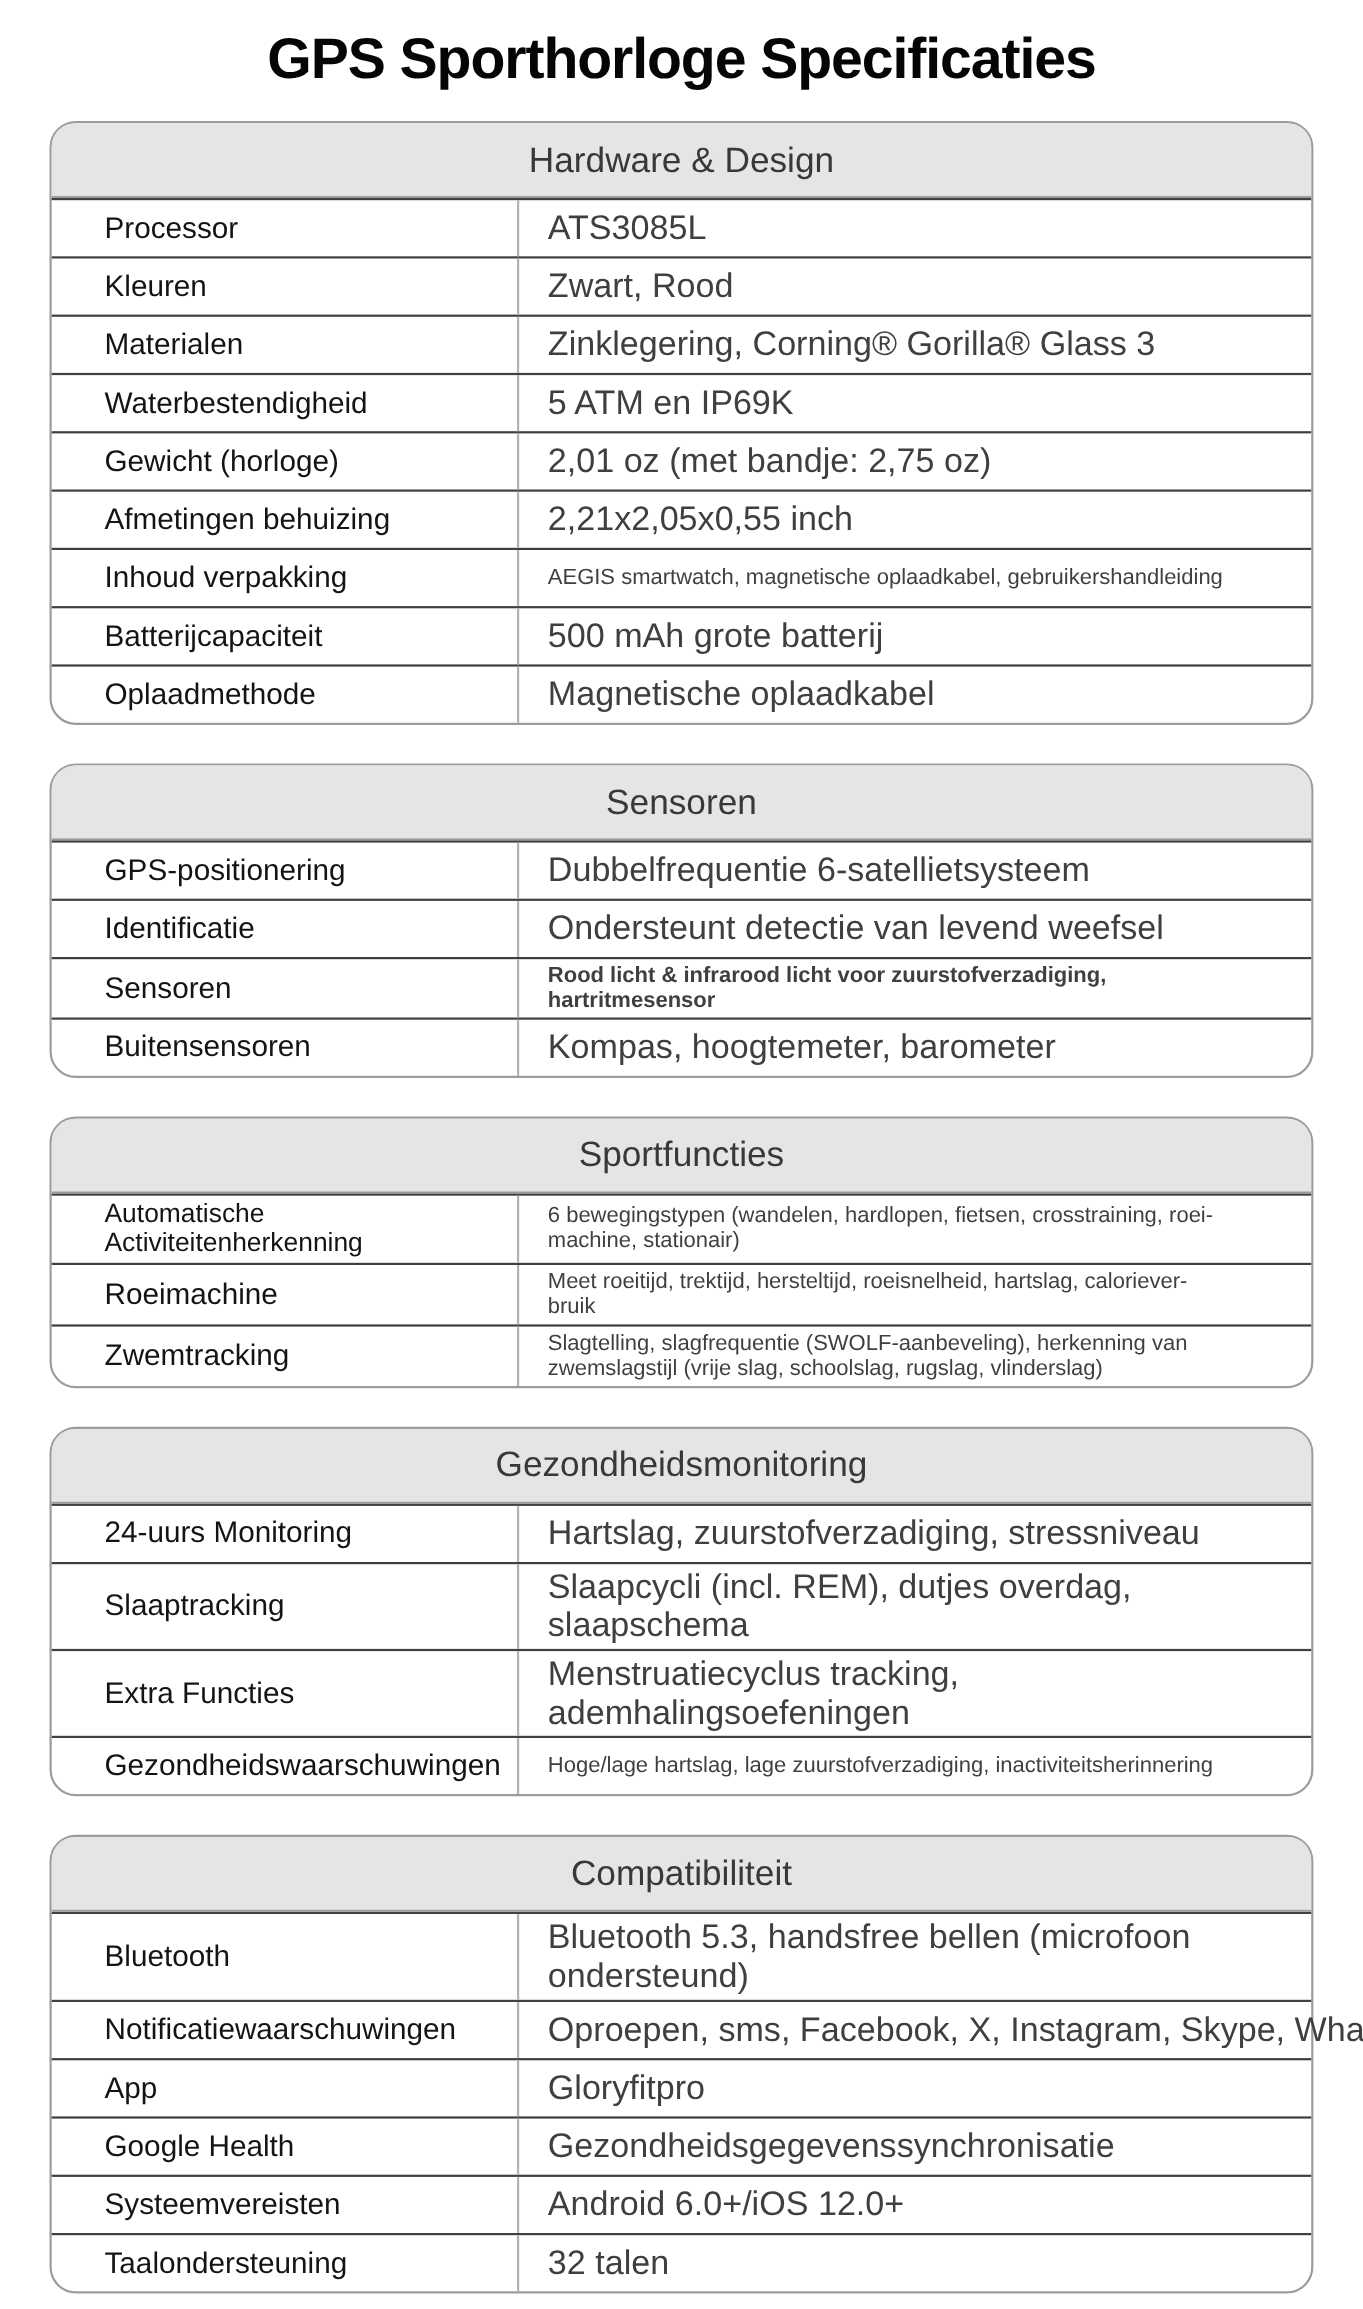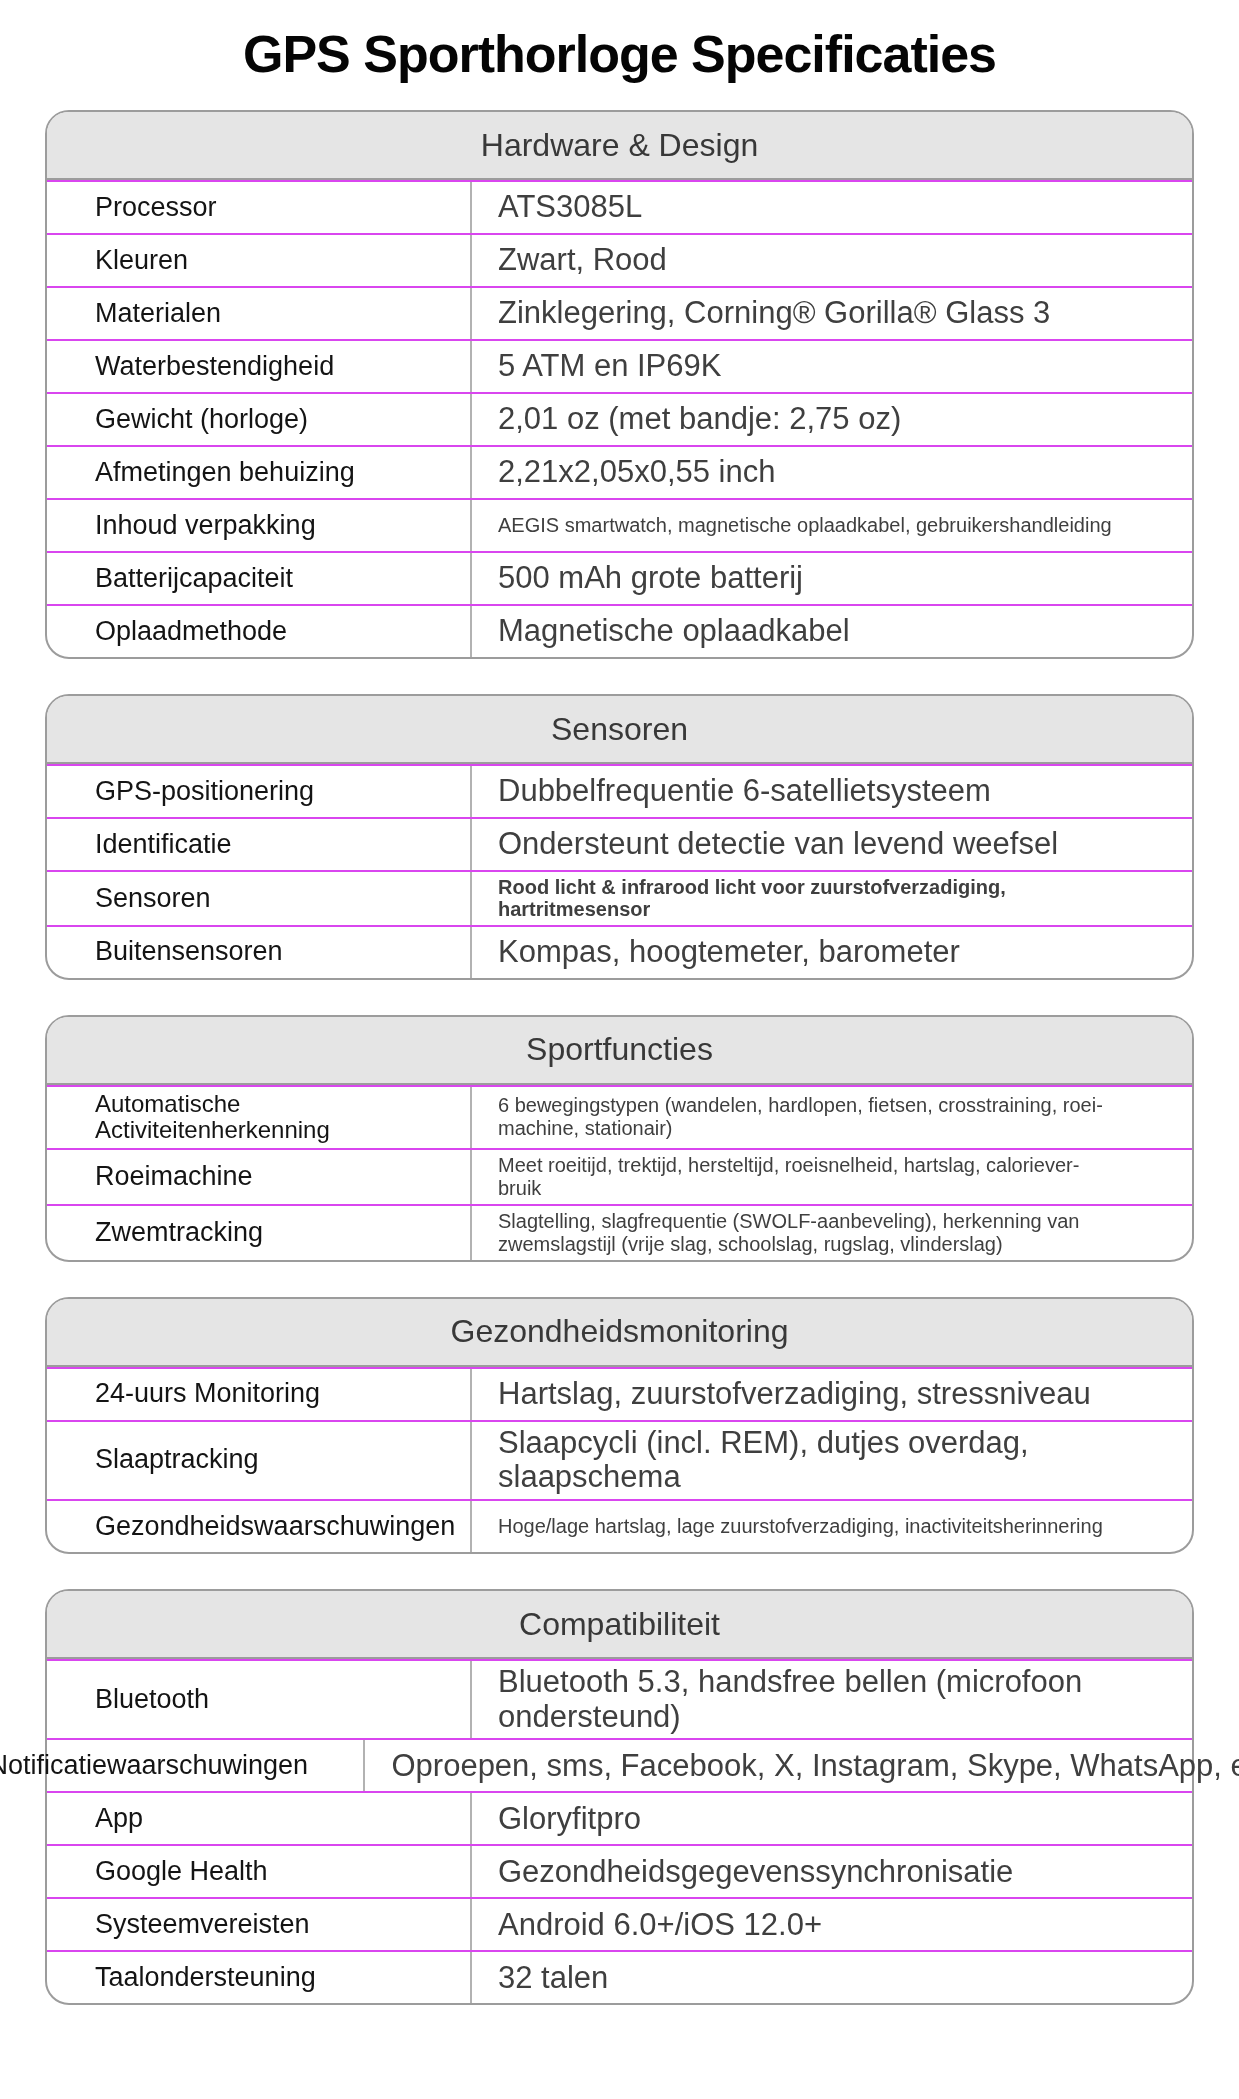--- a/index.html
+++ b/index.html
@@ -32,21 +32,21 @@
     background: #e5e5e5;
     border-radius: 21px 21px 0 0;
     border-bottom: 2px solid #9c9c9c;
     display: flex;
     align-items: center;
     justify-content: center;
     font-size: 32px;
     font-weight: 500;
     color: #383838;
   }
-  .row { display: flex; min-height: 53px; border-top: 2px solid #d946ef; justify-content: center; }
+  .row { display: flex; min-height: 53px; border-top: 2px solid #404040; }
   .row:first-of-type { border-top: none; }
   .cell-label {
     flex: 0 0 425px;
     width: 425px;
     border-right: 2px solid #b2b2b2;
     display: flex;
     align-items: center;
     padding: 4px 10px 4px 48px;
     font-size: 27px;
     font-weight: 500;
@@ -160,20 +160,24 @@
     <div class="card-header">Gezondheidsmonitoring</div>
     <div class="row">
       <div class="cell-label">24-uurs Monitoring</div>
       <div class="cell-value">Hartslag, zuurstofverzadiging, stressniveau</div>
     </div>
     <div class="row">
       <div class="cell-label">Slaaptracking</div>
       <div class="cell-value">Slaapcycli (incl. REM), dutjes overdag, slaapschema</div>
     </div>
     <div class="row">
+      <div class="cell-label">Extra Functies</div>
+      <div class="cell-value">Menstruatiecyclus tracking, ademhalingsoefeningen</div>
+    </div>
+    <div class="row">
       <div class="cell-label">Gezondheidswaarschuwingen</div>
       <div class="cell-value sm fit">Hoge/lage hartslag, lage zuurstofverzadiging, inactiviteitsherinnering</div>
     </div>
   </div>
 
   <div class="card">
     <div class="card-header">Compatibiliteit</div>
     <div class="row">
       <div class="cell-label">Bluetooth</div>
       <div class="cell-value">Bluetooth 5.3, handsfree bellen (microfoon ondersteund)</div>

